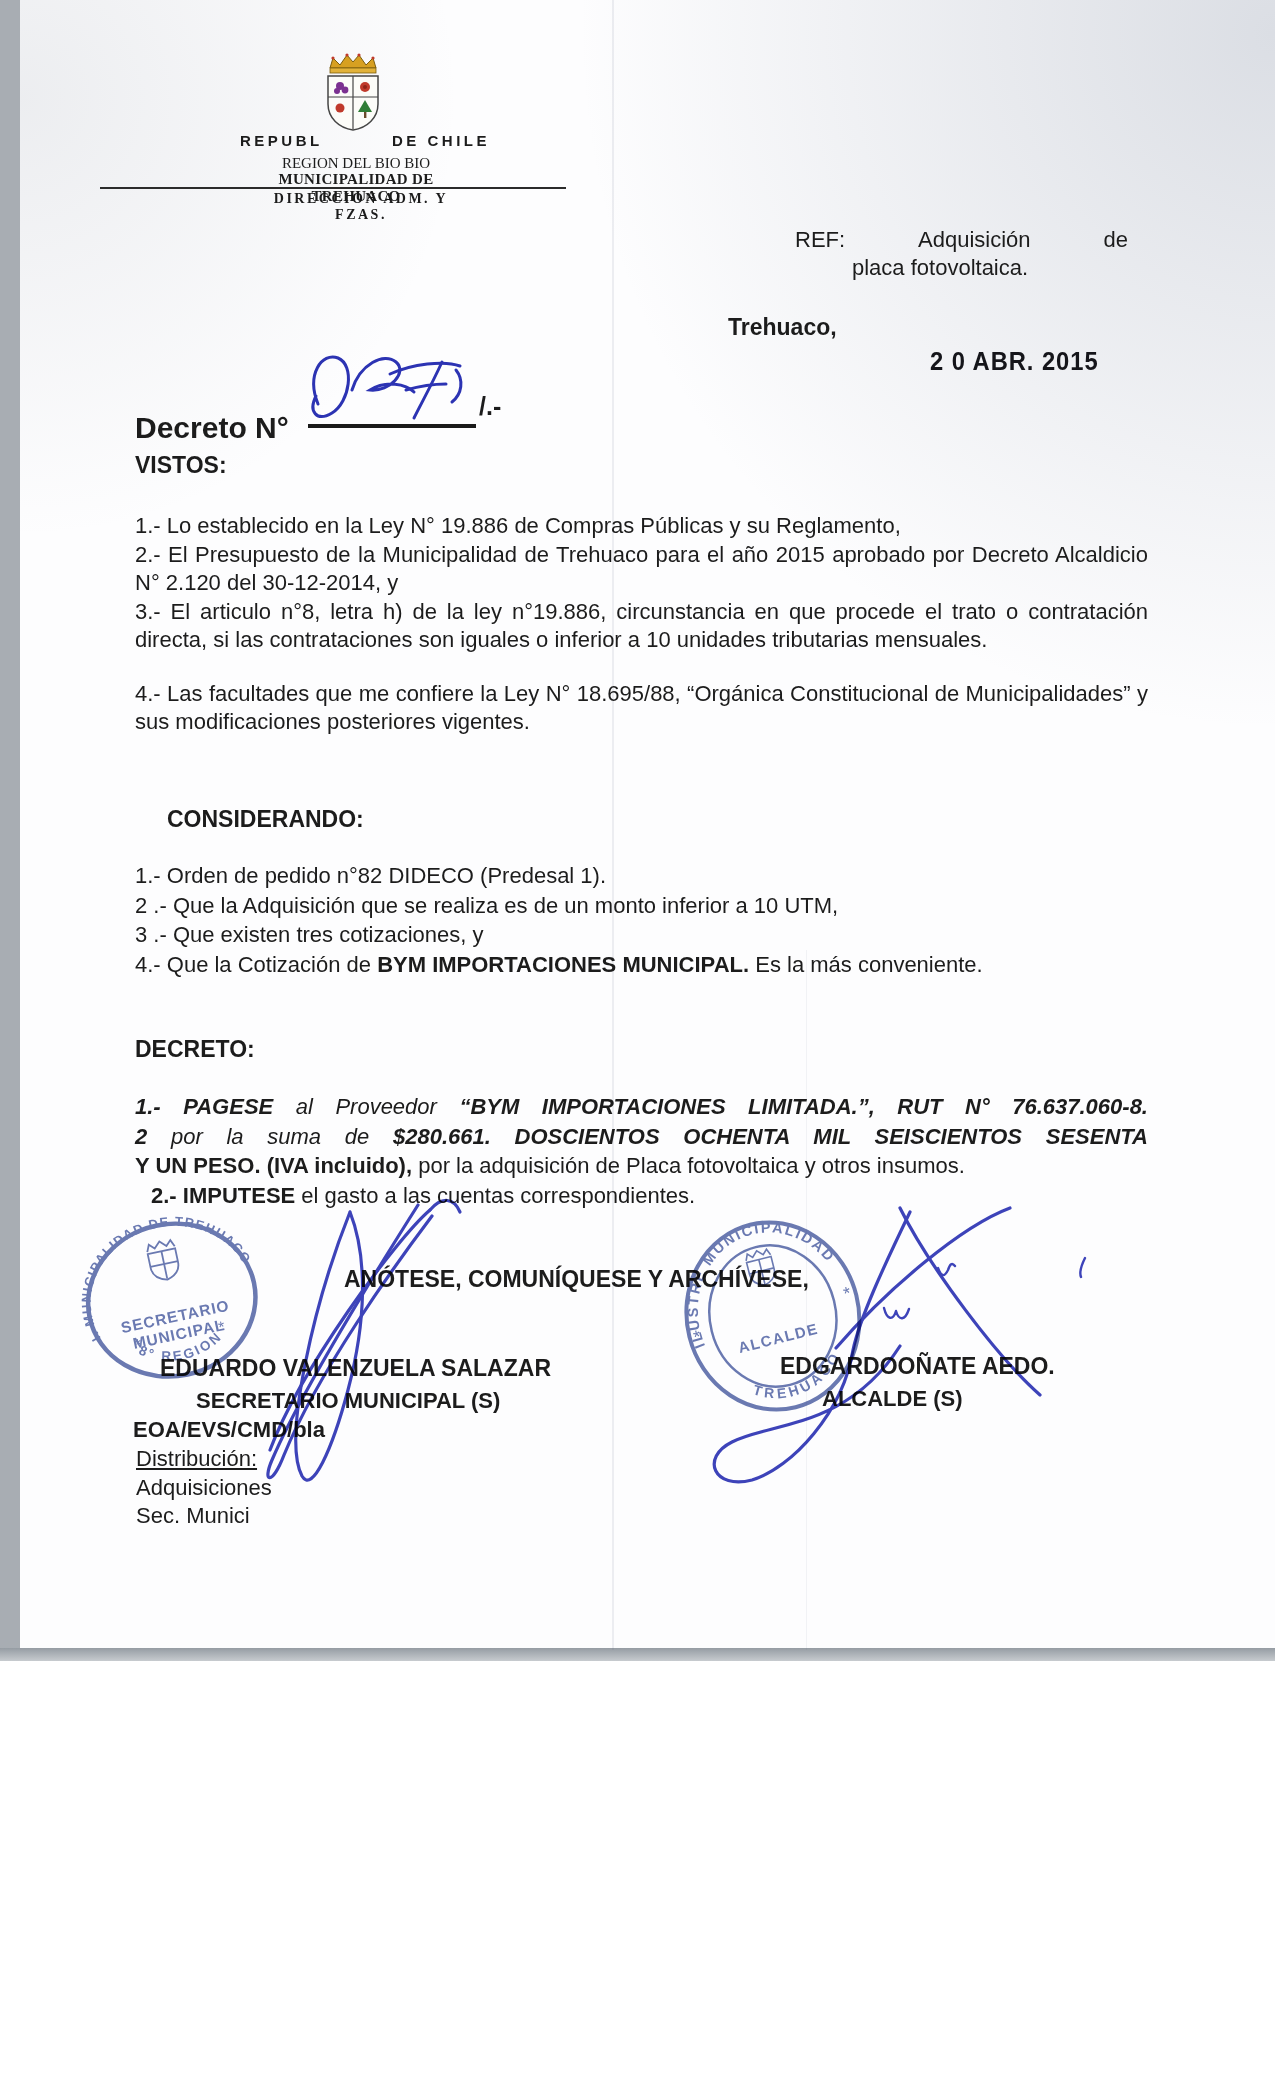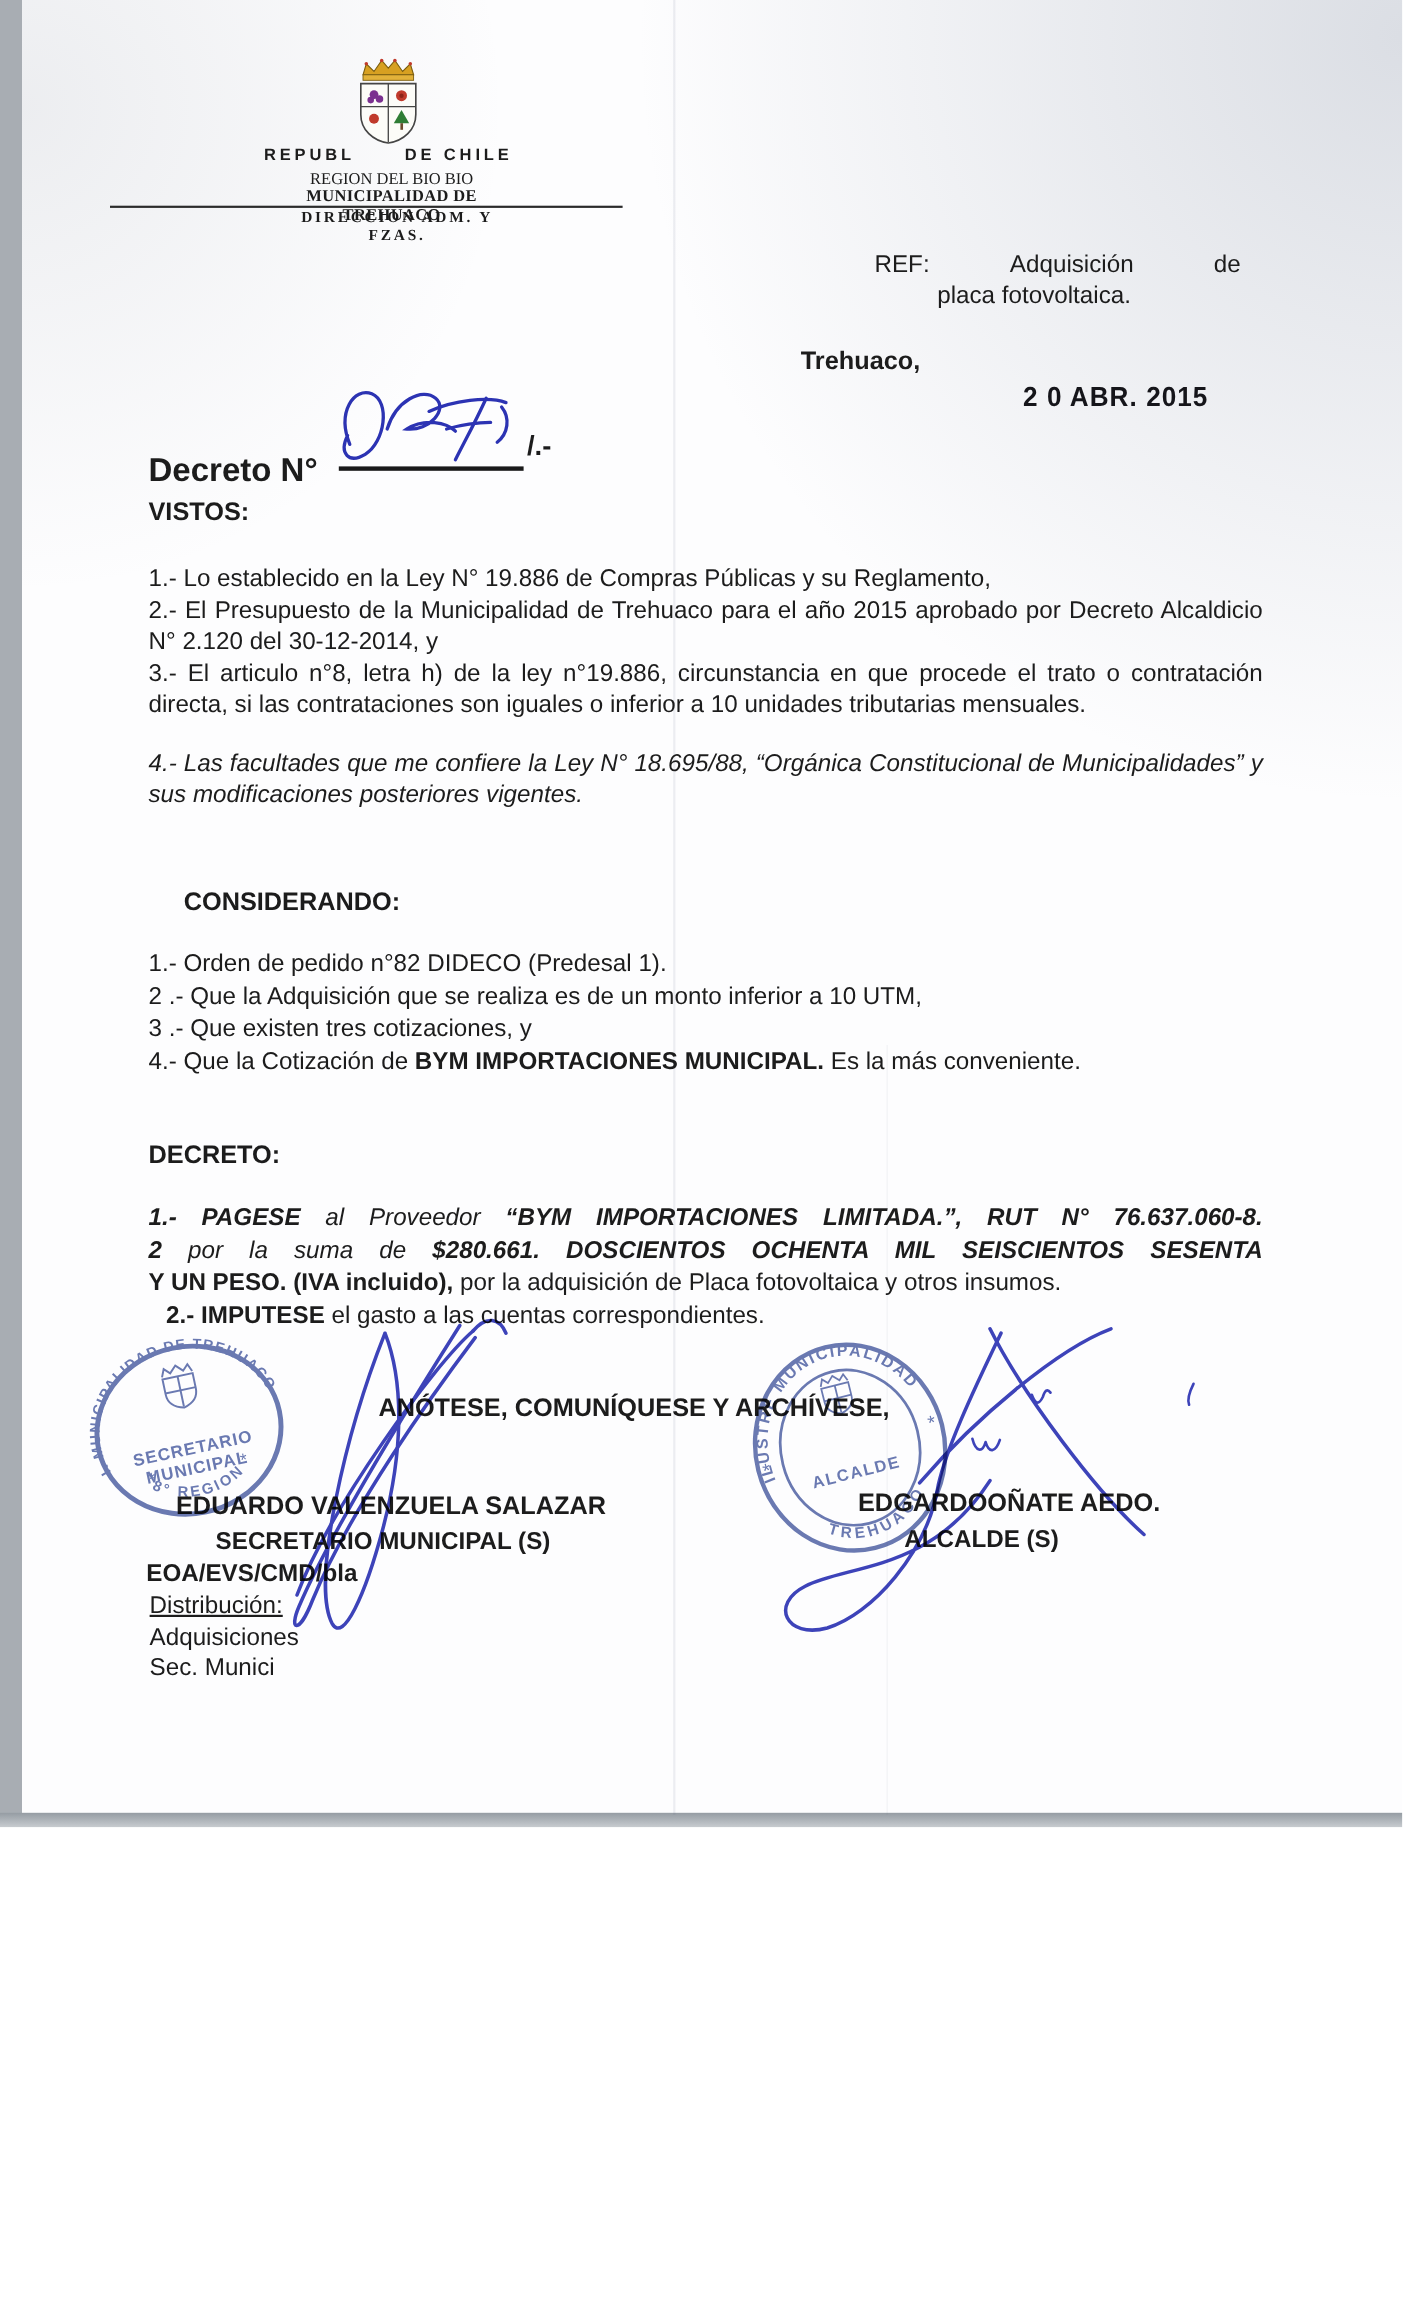--- a/index.html
+++ b/index.html
@@ -32,21 +32,21 @@
     color:#15151a;transform:scaleX(.95);transform-origin:left;}
   
   .decree-label{left:135px;top:387px;font-size:30px;font-weight:bold;margin-top:24px;}
   .decree-underline{left:308px;top:424px;width:168px;height:4px;background:#1a1a1a;}
   .decree-suffix{left:479px;top:392px;font-size:25px;font-weight:bold;}
   
   .sec-title{font-size:23px;font-weight:bold;}
   .body-block{width:1013px;font-size:22px;}
   .vistos-block{left:135px;top:512px;line-height:28.5px;}
   .vistos-block p{margin:0;text-align:justify;}
-  .vistos-block p.gap{margin-top:25px;font-style:italic;}
+  .vistos-block p.gap{margin-top:25px;}
   .cons-items{left:135px;top:861px;line-height:29.6px;}
   .dec-lines{left:135px;top:1092px;line-height:29.5px;}
   .jlast{text-align:justify;text-align-last:justify;font-style:italic;}
   .indent{text-indent:16px;}
   .closing{left:344px;top:1266px;font-size:23px;font-weight:bold;}
   
   .sig-name-l{left:160px;top:1355px;font-size:23px;font-weight:bold;}
   .sig-role-l{left:196px;top:1388px;font-size:22px;font-weight:bold;}
   .sig-name-r{left:780px;top:1353px;font-size:23px;font-weight:bold;}
   .sig-role-r{left:822px;top:1386px;font-size:22px;font-weight:bold;}
@@ -67,21 +67,21 @@
 
   <div class="abs paper"></div>
   <div class="abs scan-strip-left"></div>
   <div class="abs paper-bottom-band"></div>
   <div class="abs fold-v1"></div>
   <div class="abs fold-v2"></div>
 
   <div class="abs" style="left:240px;top:132px;">
     <span class="republic">REPUBL</span>
   </div>
-  <div class="abs" style="left:368px;top:132px;">
+  <div class="abs" style="left:392px;top:132px;">
     <span class="republic">DE CHILE</span>
   </div>
   <svg class="abs" style="left:314px;top:50px;" width="78" height="86" viewBox="0 0 78 86">
     <path d="M16 18 L19 8 L26 15 L33 5 L39 12 L45 5 L52 15 L59 8 L62 18 Z" fill="#d7a021" stroke="#7a5c0d" stroke-width="1"></path>
     <circle cx="19" cy="8" r="1.6" fill="#c03a2b"></circle>
       <circle cx="33" cy="5" r="1.6" fill="#c03a2b"></circle>
     <circle cx="45" cy="5" r="1.6" fill="#c03a2b"></circle>
       <circle cx="59" cy="8" r="1.6" fill="#c03a2b"></circle>
     <rect x="16" y="18" width="46" height="5" fill="#e2b23a" stroke="#7a5c0d" stroke-width=".8"></rect>
     <path d="M14 26 h50 v28 c0 14 -11 24 -25 26 c-14 -2 -25 -12 -25 -26 z" fill="#fcfcf8" stroke="#454545" stroke-width="1.5"></path>

